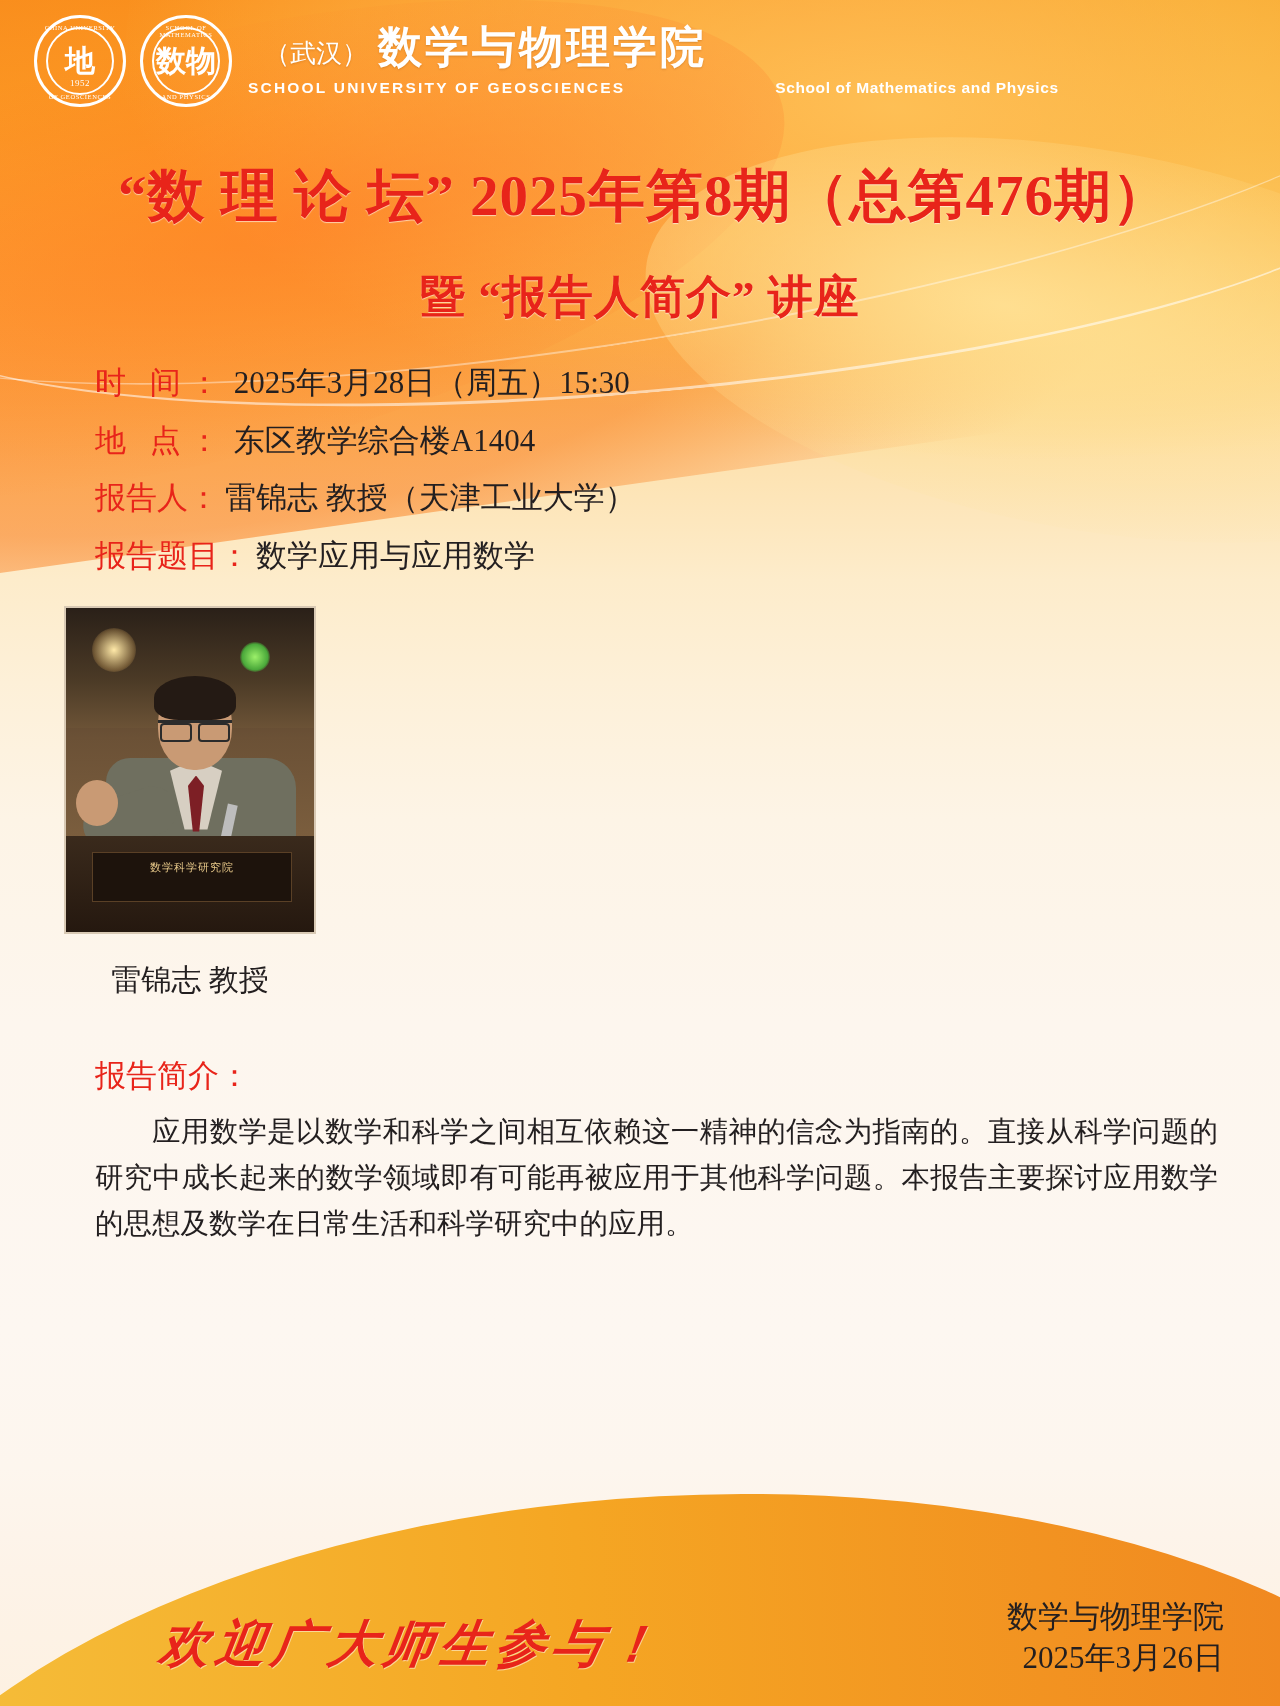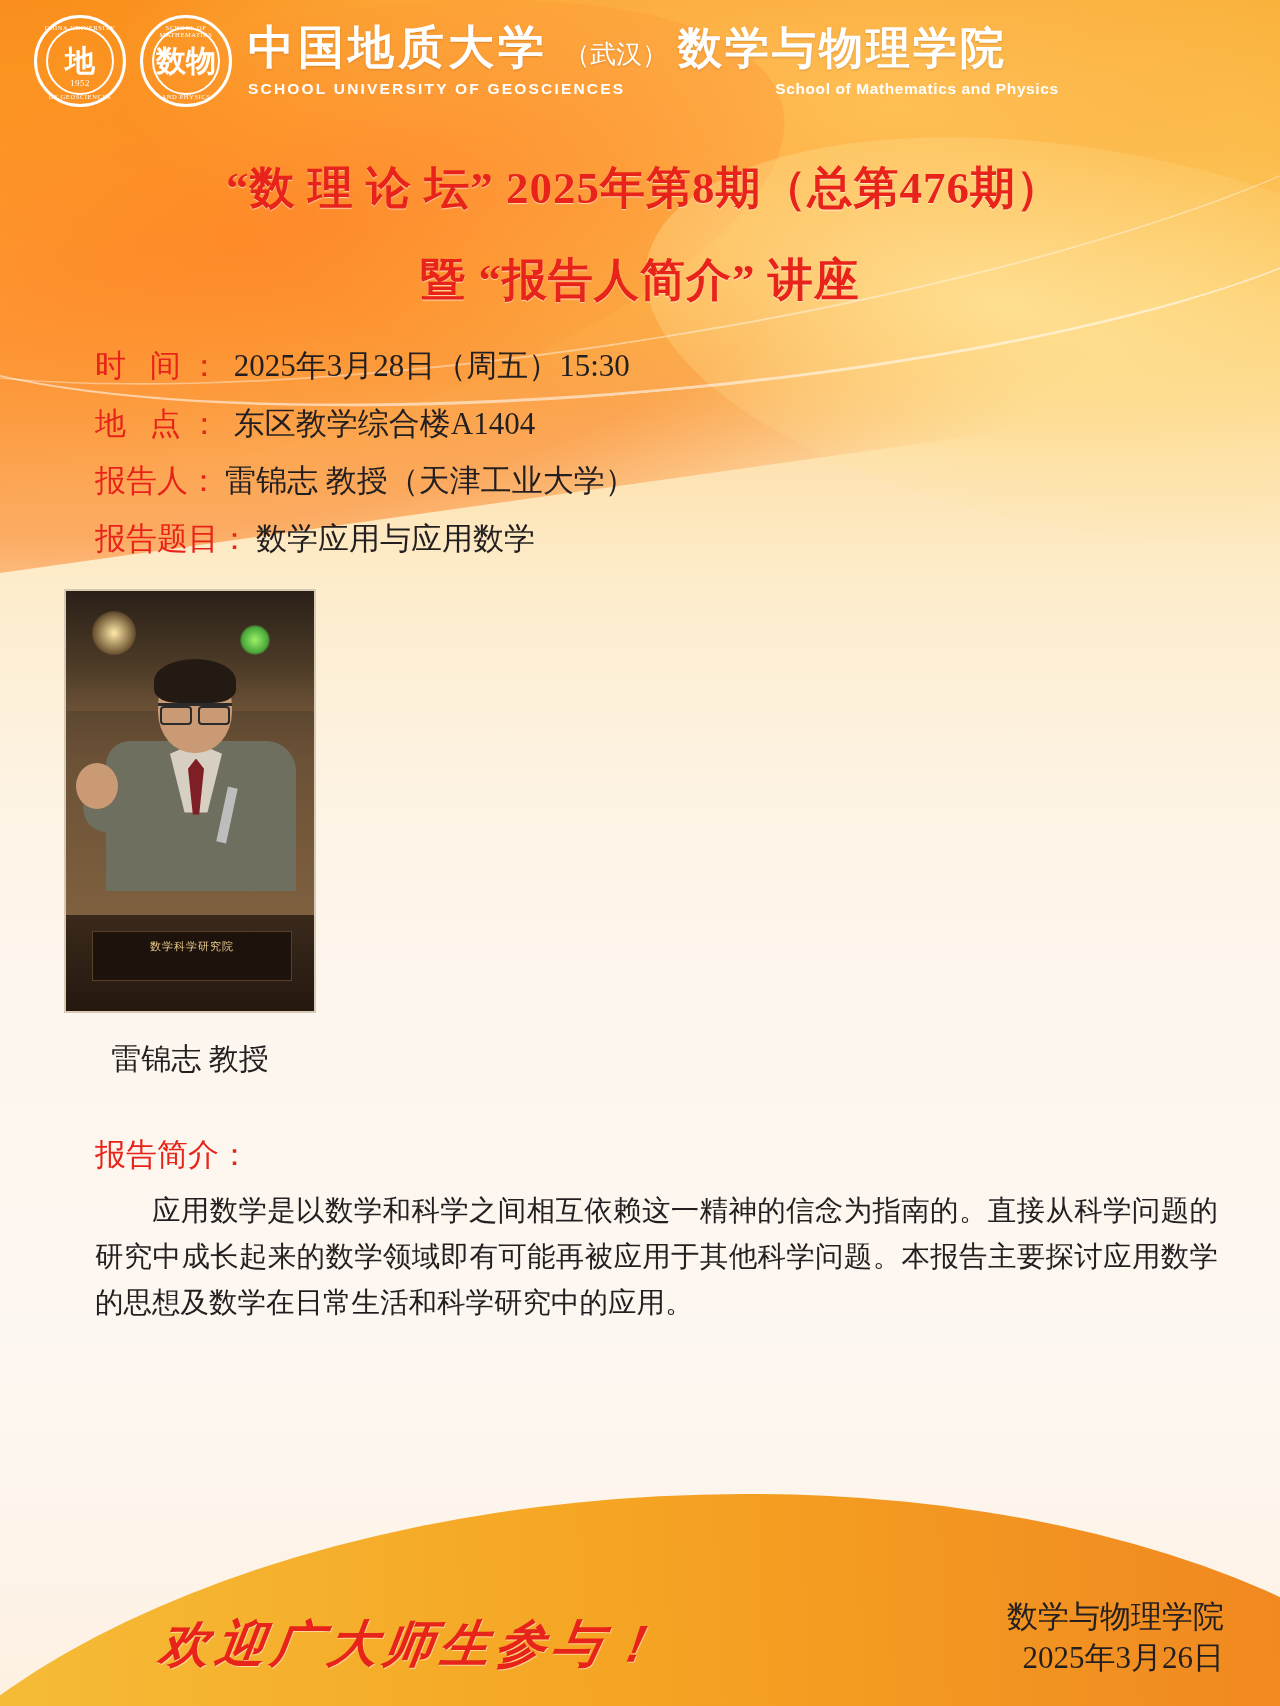--- a/index.html
+++ b/index.html
@@ -210,21 +210,21 @@
     text-align: center;
     margin-top: 52px;
   }
   .title1, .title2 {
     color: #e8241a;
     font-weight: bold;
     font-family: "Liberation Serif", serif;
     text-shadow: 0 1px 1px rgba(255,255,255,.6);
   }
   .title1 {
-    font-size: 45px;
+    font-size: 57px;
     letter-spacing: 1px;
     padding-left: 8px;
   }
   .title2 {
     font-size: 45px;
     margin-top: 32px;
     letter-spacing: 1px;
   }
   
   .info {
@@ -262,21 +262,21 @@
     display: flex;
     margin: 18px 0 0 40px;
   }
   .photo-col {
     width: 300px;
     flex: 0 0 auto;
     text-align: center;
   }
   .photo {
     width: 252px;
-    height: 424px;
+    height: 328px;
     margin: 10px auto 0;
     border: 2px solid #d8c9b4;
     box-sizing: border-box;
     position: relative;
     overflow: hidden;
     background: linear-gradient(180deg, #3a2d22 0%, #6b5136 40%, #8a6a45 100%);
   }
   .photo .ceiling {
     position: absolute; top: 0; left: 0; right: 0; height: 120px;
     background: linear-gradient(180deg, #2a2018 0%, #4b3a26 60%, #6b5236 100%);
@@ -471,21 +471,20 @@
       <div class="arc-bottom">OF GEOSCIENCES</div>
     </div>
     <div class="logo-seal logo-seal2">
       <div class="inner-ring"></div>
       <div class="arc-top">SCHOOL OF MATHEMATICS</div>
       <div class="sym">数物</div>
       <div class="arc-bottom">AND PHYSICS</div>
     </div>
     <div class="header-text">
       <div class="uni-cn">
-        <span>中国地质大学</span>
         <span class="wuhan">（武汉）</span>
         <span class="school">数学与物理学院</span>
       </div>
       <div class="uni-en">
         <span class="en1">SCHOOL UNIVERSITY OF GEOSCIENCES</span>
         <span class="en2">School of Mathematics and Physics</span>
       </div>
     </div>
   </div>
 

